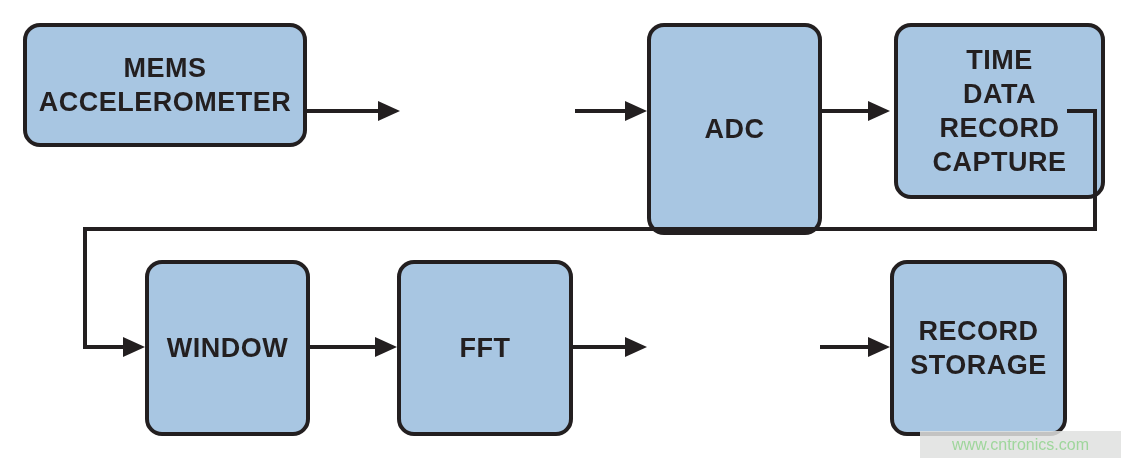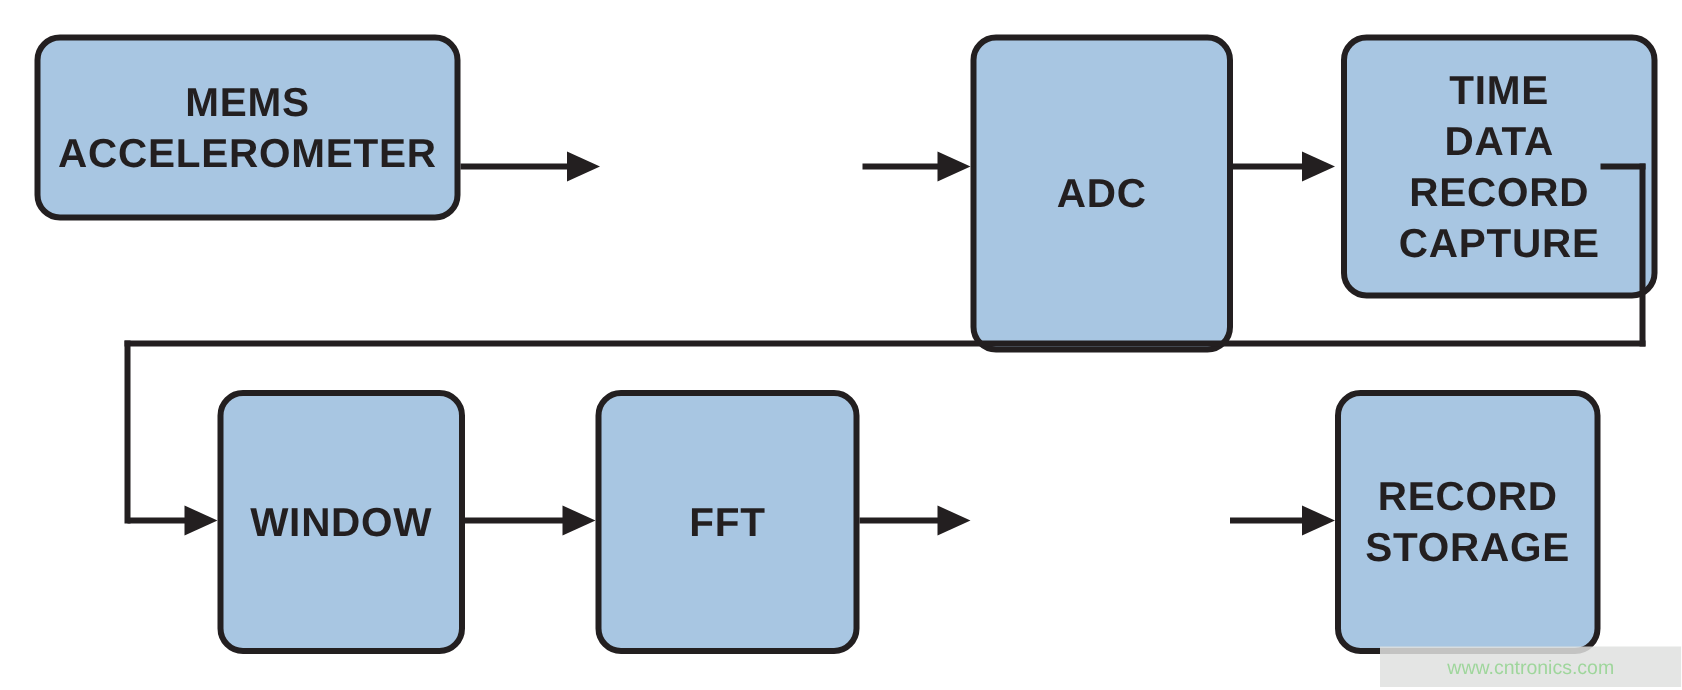--- a/index.html
+++ b/index.html
@@ -62,21 +62,21 @@
   .fb-stub { left: 1067px; top: 109px; width: 30px;   height: 4px; }
   .fb-vr   { left: 1093px; top: 109px; width: 4px;    height: 122px; }
   .fb-h    { left: 83px;   top: 227px; width: 1014px; height: 4px; }
   .fb-vl   { left: 83px;   top: 227px; width: 4px;    height: 122px; }
 
   .watermark {
     position: absolute;
     left: 920px; top: 431px; width: 201px; height: 27px;
     background: rgba(223, 224, 223, 0.85);
     display: flex; align-items: center; justify-content: center;
-    font-size: 13px;
+    font-size: 16px;
     font-weight: normal;
     color: #9fd69c;
     z-index: 5;
   }
 </style>
 </head>
 <body>
 
 <div class="canvas">
 

